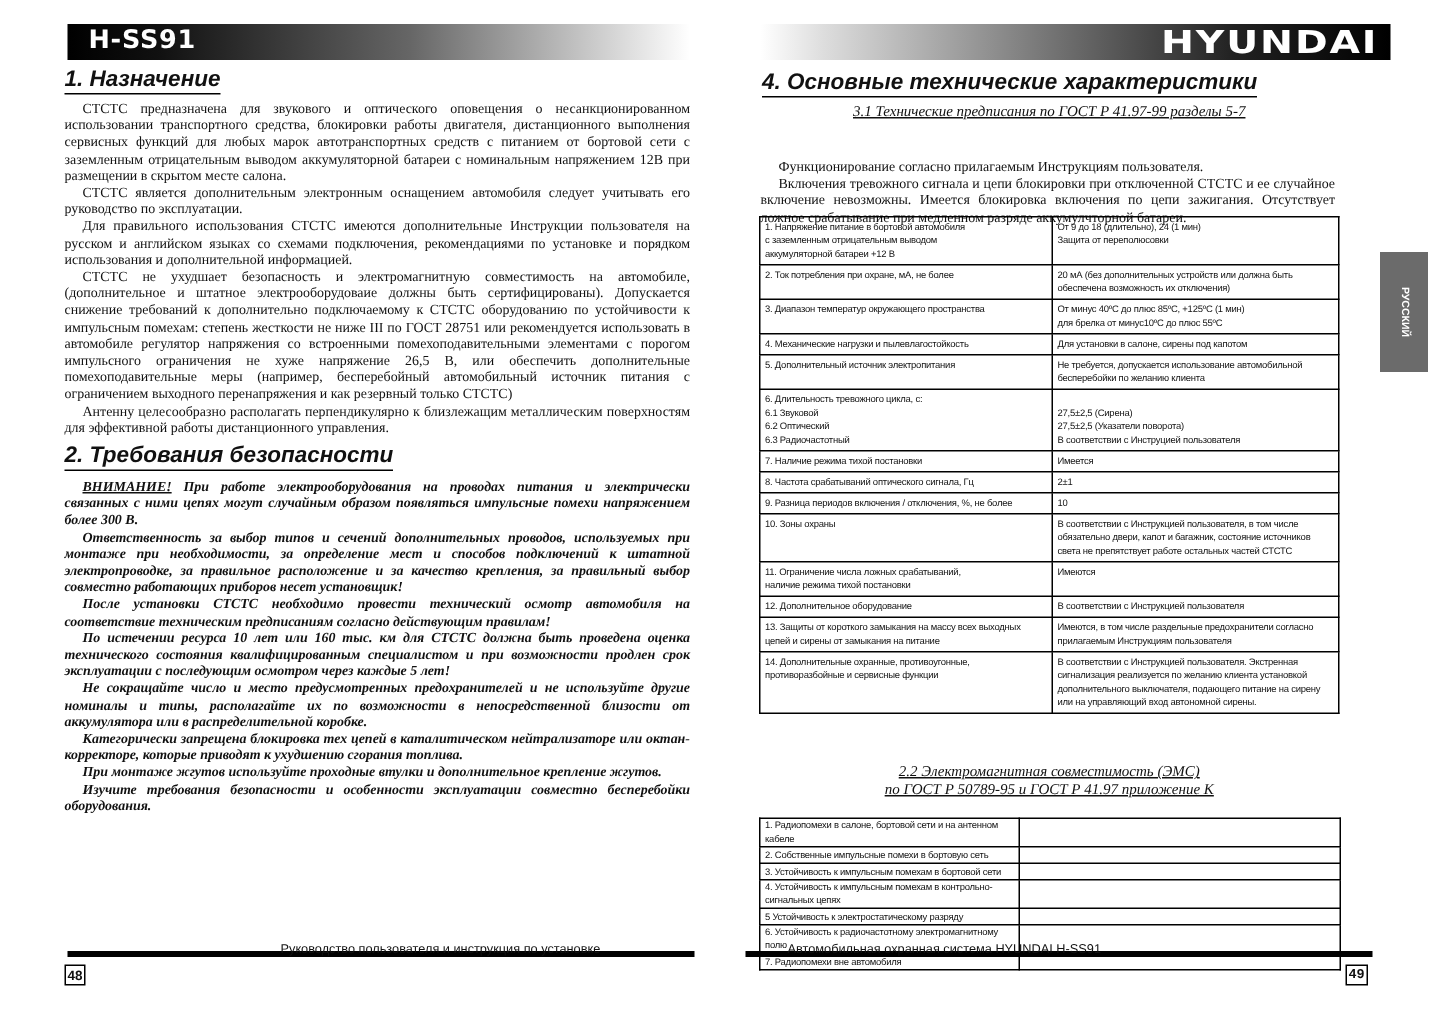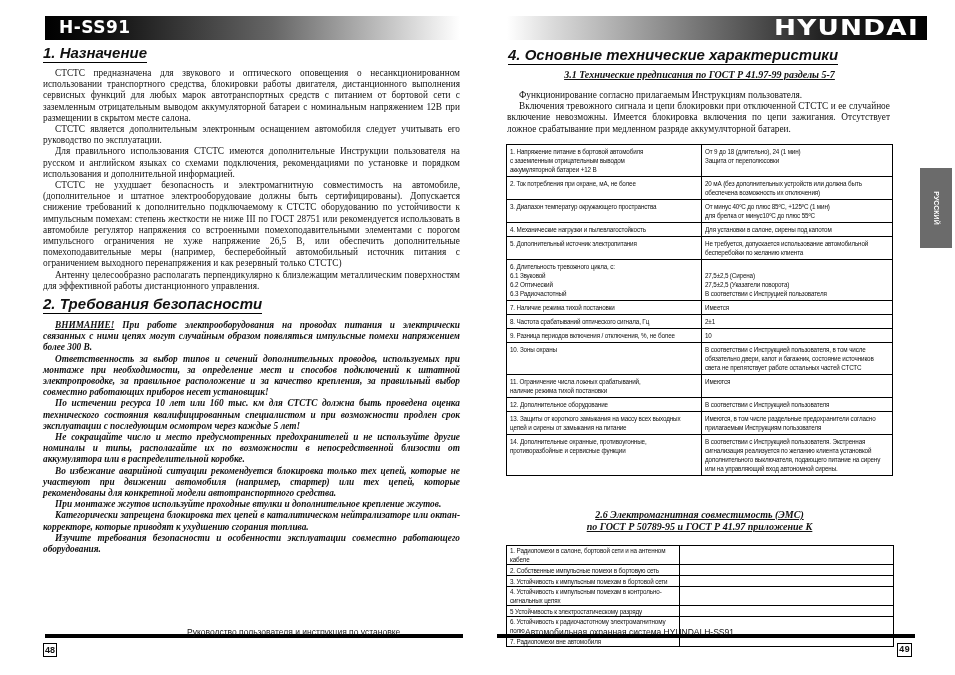--- a/index.html
+++ b/index.html
@@ -13,21 +13,21 @@
   #hdr-right { left:30px; width:420px; background:linear-gradient(to right,#fff 0%,#ddd 10%,#777 45%,#222 75%,#000 100%); }
   .hdr-model { position:absolute; left:14px; top:1px; color:#fff; font-family:"DejaVu Sans", sans-serif; font-weight:bold; font-size:17px; letter-spacing:0.5px; }
   .hdr-brand { position:absolute; right:8px; top:0px; color:#fff; font-family:"DejaVu Sans", sans-serif; font-weight:900; font-size:21px; letter-spacing:1px; transform:scaleX(1.25); transform-origin:right center; }
 
   .sec-title { position:absolute; font-family:"Liberation Sans", sans-serif; font-style:italic; font-weight:bold; font-size:15px; border-bottom:1.5px solid #000; padding-bottom:1px; white-space:nowrap; }
   .body-text { position:absolute; font-size:9.3px; line-height:11.2px; text-align:justify; }
   .body-text p { margin:0; text-indent:12px; }
   .bold-it p { font-weight:bold; font-style:italic; }
   .attn { text-decoration:underline; }
 
-  .sub-title { position:absolute; font-weight:bold; font-style:italic; font-size:10px; text-decoration:underline; text-align:center; line-height:12px; }
+  .sub-title { position:absolute; font-weight:normal; font-style:italic; font-size:10px; text-decoration:underline; text-align:center; line-height:12px; }
 
   table { border-collapse:collapse; font-family:"Liberation Sans", sans-serif; font-size:6.3px; line-height:9px; letter-spacing:-0.15px; }
   #spec-table { position:absolute; left:29px; top:144px; width:387px; }
   #spec-table td { border:1px solid #000; vertical-align:top; padding:2px 3px; }
   #spec-table td.c1 { width:188px; }
   #emc-table { position:absolute; left:29px; top:545px; width:388px; }
   #emc-table td { border:1px solid #000; padding:0 3px; height:10px; vertical-align:middle; }
   #emc-table td.c1 { width:166px; }
 
   .foot-rule { position:absolute; top:634px; height:4px; background:#000; }
@@ -55,43 +55,43 @@
     <p>Для правильного использования СТСТС имеются дополнительные Инструкции пользователя на русском и английском языках со схемами подключения, рекомендациями по установке и порядком использования и дополнительной информацией.</p>
     <p>СТСТС не ухудшает безопасность и электромагнитную совместимость на автомобиле, (дополнительное и штатное электрооборудоваие должны быть сертифицированы). Допускается снижение требований к дополнительно подключаемому к СТСТС оборудованию по устойчивости к импульсным помехам: степень жесткости не ниже III по ГОСТ 28751 или рекомендуется использовать в автомобиле регулятор напряжения со встроенными помехоподавительными элементами с порогом импульсного ограничения не хуже напряжение 26,5 В, или обеспечить дополнительные помехоподавительные меры (например, бесперебойный автомобильный источник питания с ограничением выходного перенапряжения и как резервный только СТСТС)</p>
     <p>Антенну целесообразно располагать перпендикулярно к близлежащим металлическим поверхностям для эффективной работы дистанционного управления.</p>
   </div>
 
   <div class="sec-title" style="left:43px; top:295px;">2. Требования безопасности</div>
 
   <div class="body-text bold-it" style="left:43px; top:320px; width:417px;">
     <p><span class="attn">ВНИМАНИЕ!</span><span> При работе электрооборудования на проводах питания и электрически связанных с ними цепях могут случайным образом появляться импульсные помехи напряжением более 300 В.</span></p>
     <p>Ответственность за выбор типов и сечений дополнительных проводов, используемых при монтаже при необходимости, за определение мест и способов подключений к штатной электропроводке, за правильное расположение и за качество крепления, за правильный выбор совместно работающих приборов несет установщик!</p>
+    <p>После установки СТСТС необходимо провести технический осмотр автомобиля на соответствие техническим предписаниям согласно действующим правилам!</p>
     <p>По истечении ресурса 10 лет или 160 тыс. км для СТСТС  должна быть проведена оценка технического состояния квалифицированным специалистом и при возможности продлен срок эксплуатации с последующим осмотром через каждые 5 лет!</p>
     <p>Не сокращайте число и место предусмотренных предохранителей и не используйте другие номиналы и типы, располагайте их по возможности в непосредственной близости от аккумулятора или в распределительной коробке.</p>
-    <p>Во избежание аварийной ситуации рекомендуется блокировка только тех цепей, которые не участвуют при движении автомобиля (например, стартер) или тех цепей, которые рекомендованы для конкретной модели автотранспортного средства.</p>
+    <p>Категорически запрещена блокировка тех цепей в каталитическом нейтрализаторе или октан-корректоре, которые приводят к ухудшению сгорания топлива.</p>
     <p>При монтаже жгутов используйте проходные втулки и дополнительное крепление жгутов.</p>
-    <p>Категорически запрещена блокировка тех цепей в каталитическом нейтрализаторе или октан-корректоре, которые приводят к ухудшению сгорания топлива.</p>
-    <p>Изучите требования безопасности и особенности эксплуатации совместно работающего оборудования.</p>
+    <p>Изучите требования безопасности и особенности эксплуатации совместно бесперебойки оборудования.</p>
   </div>
 
   <div class="foot-rule" id="foot-rule-left"></div>
   <div class="page-num" style="left:43px;">48</div>
   <div class="foot-text" style="left:187px;">Руководство  пользователя и инструкция по установке</div>
 </div>
 
 <div class="page" id="page-right">
   <div class="hdr-bar" id="hdr-right">
     <span class="hdr-brand">HYUNDAI</span>
   </div>
 
   <div class="sec-title" style="left:31px; top:46px;">4. Основные технические характеристики</div>
 
   <div class="sub-title" style="left:29px; top:69px; width:387px;">3.1 Технические предписания по ГОСТ Р 41.97-99 разделы 5-7</div>
 
-  <div class="body-text" style="left:30px; top:90px; width:383px;">
+  <div class="body-text" style="left:30px; top:107px; width:383px;">
     <p>Функционирование согласно прилагаемым Инструкциям пользователя.</p>
     <p>Включения тревожного сигнала и цепи блокировки при отключенной СТСТС и ее случайное включение невозможны. Имеется блокировка включения по цепи зажигания. Отсутствует ложное срабатывание при медленном разряде аккумулчторной батареи.</p>
   </div>
 
   <table id="spec-table">
     <tbody id="spec-tbody">
         <tr>
           <td class="c1" style="white-space: pre-line;">1. Напряжение питание в бортовой автомобиля
 с заземленным отрицательным выводом
 аккумуляторной батареи +12 В</td>
@@ -155,21 +155,21 @@
           <td style="white-space: pre-line;">Имеются, в том числе раздельные предохранители согласно прилагаемым Инструкциям пользователя</td>
         </tr>
         <tr>
           <td class="c1" style="white-space: pre-line;">14. Дополнительные охранные, противоугонные, противоразбойные и сервисные функции</td>
           <td style="white-space: pre-line;">В соответствии с Инструкцией пользователя. Экстренная сигнализация реализуется по желанию клиента установкой дополнительного выключателя, подающего питание на сирену или на управляющий вход автономной сирены.</td>
         </tr>
       </tbody>
   </table>
 
   <div class="sub-title" style="left:29px; top:509px; width:387px;">
-    <div>2.6 Электромагнитная совместимость (ЭМС)</div>
+    <div>2.2 Электромагнитная совместимость (ЭМС)</div>
     <div>по ГОСТ Р 50789-95 и ГОСТ Р 41.97 приложение К</div>
   </div>
 
   <table id="emc-table">
     <tbody id="emc-tbody">
         <tr>
           <td class="c1" style="white-space: pre-line;">1. Радиопомехи в салоне, бортовой сети и на антенном кабеле</td>
           <td style="white-space: pre-line;"></td>
         </tr>
         <tr>

